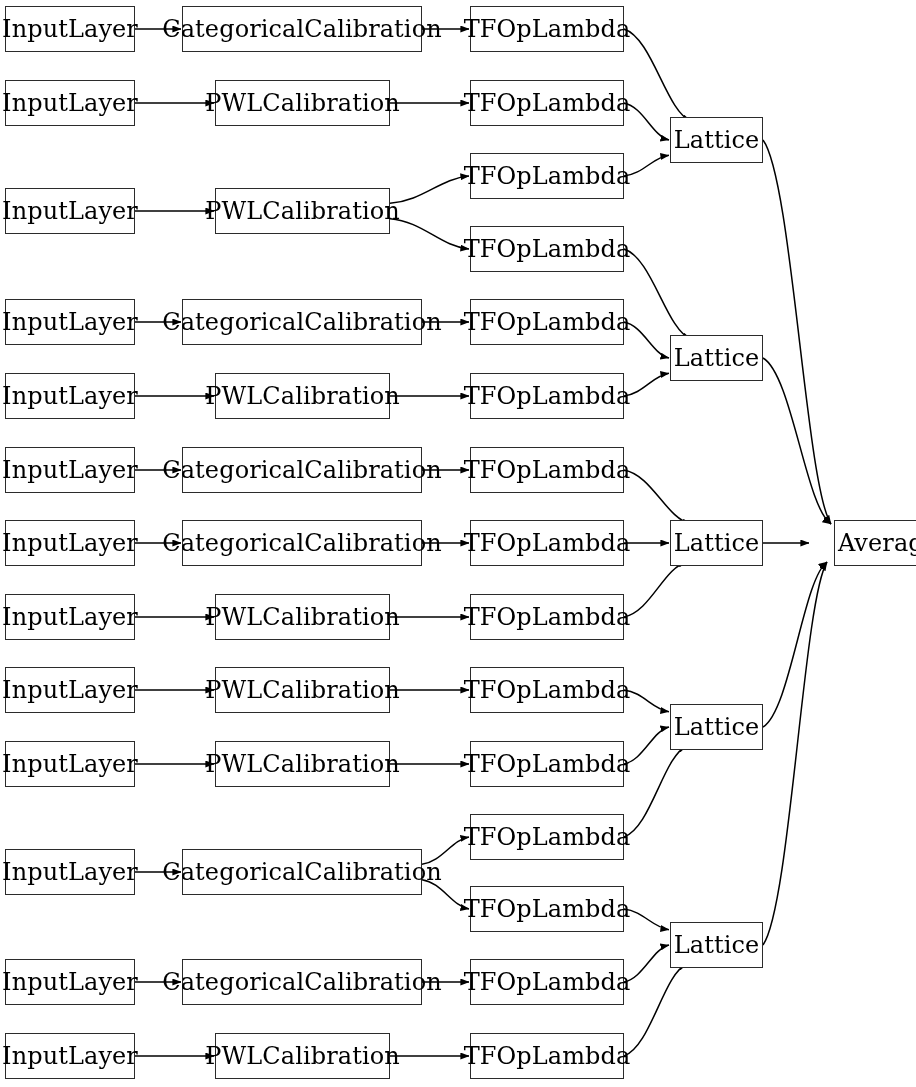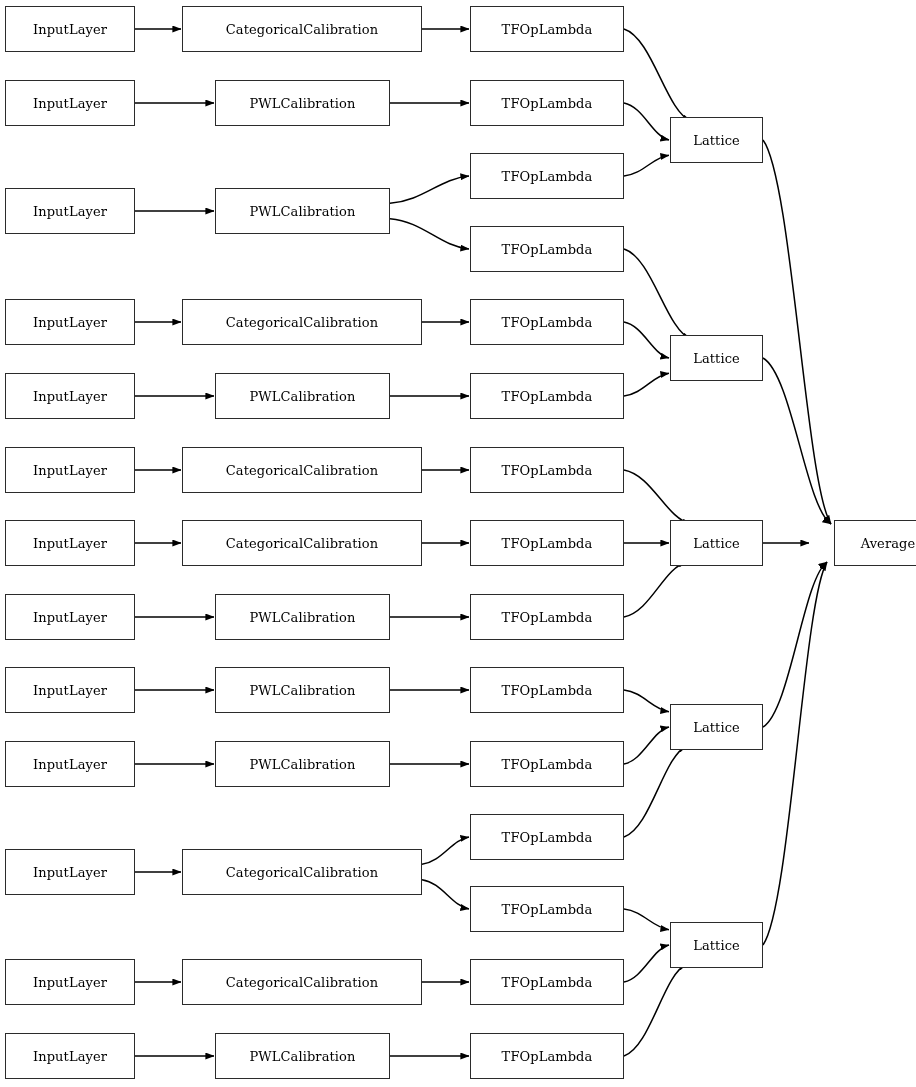--- a/index.html
+++ b/index.html
@@ -25,21 +25,21 @@
   }
   .node {
     position: absolute;
     box-sizing: border-box;
     border: 1.4px solid #2b2b2b;
     background: #ffffff;
     display: flex;
     align-items: center;
     justify-content: center;
     color: #000000;
-    font-size: 13px;
+    font-size: 24px;
     line-height: 1;
     letter-spacing: 0.1px;
     white-space: nowrap;
     z-index: 2;
   }
   .node-label {
     display: block;
     pointer-events: none;
   }
 </style>

